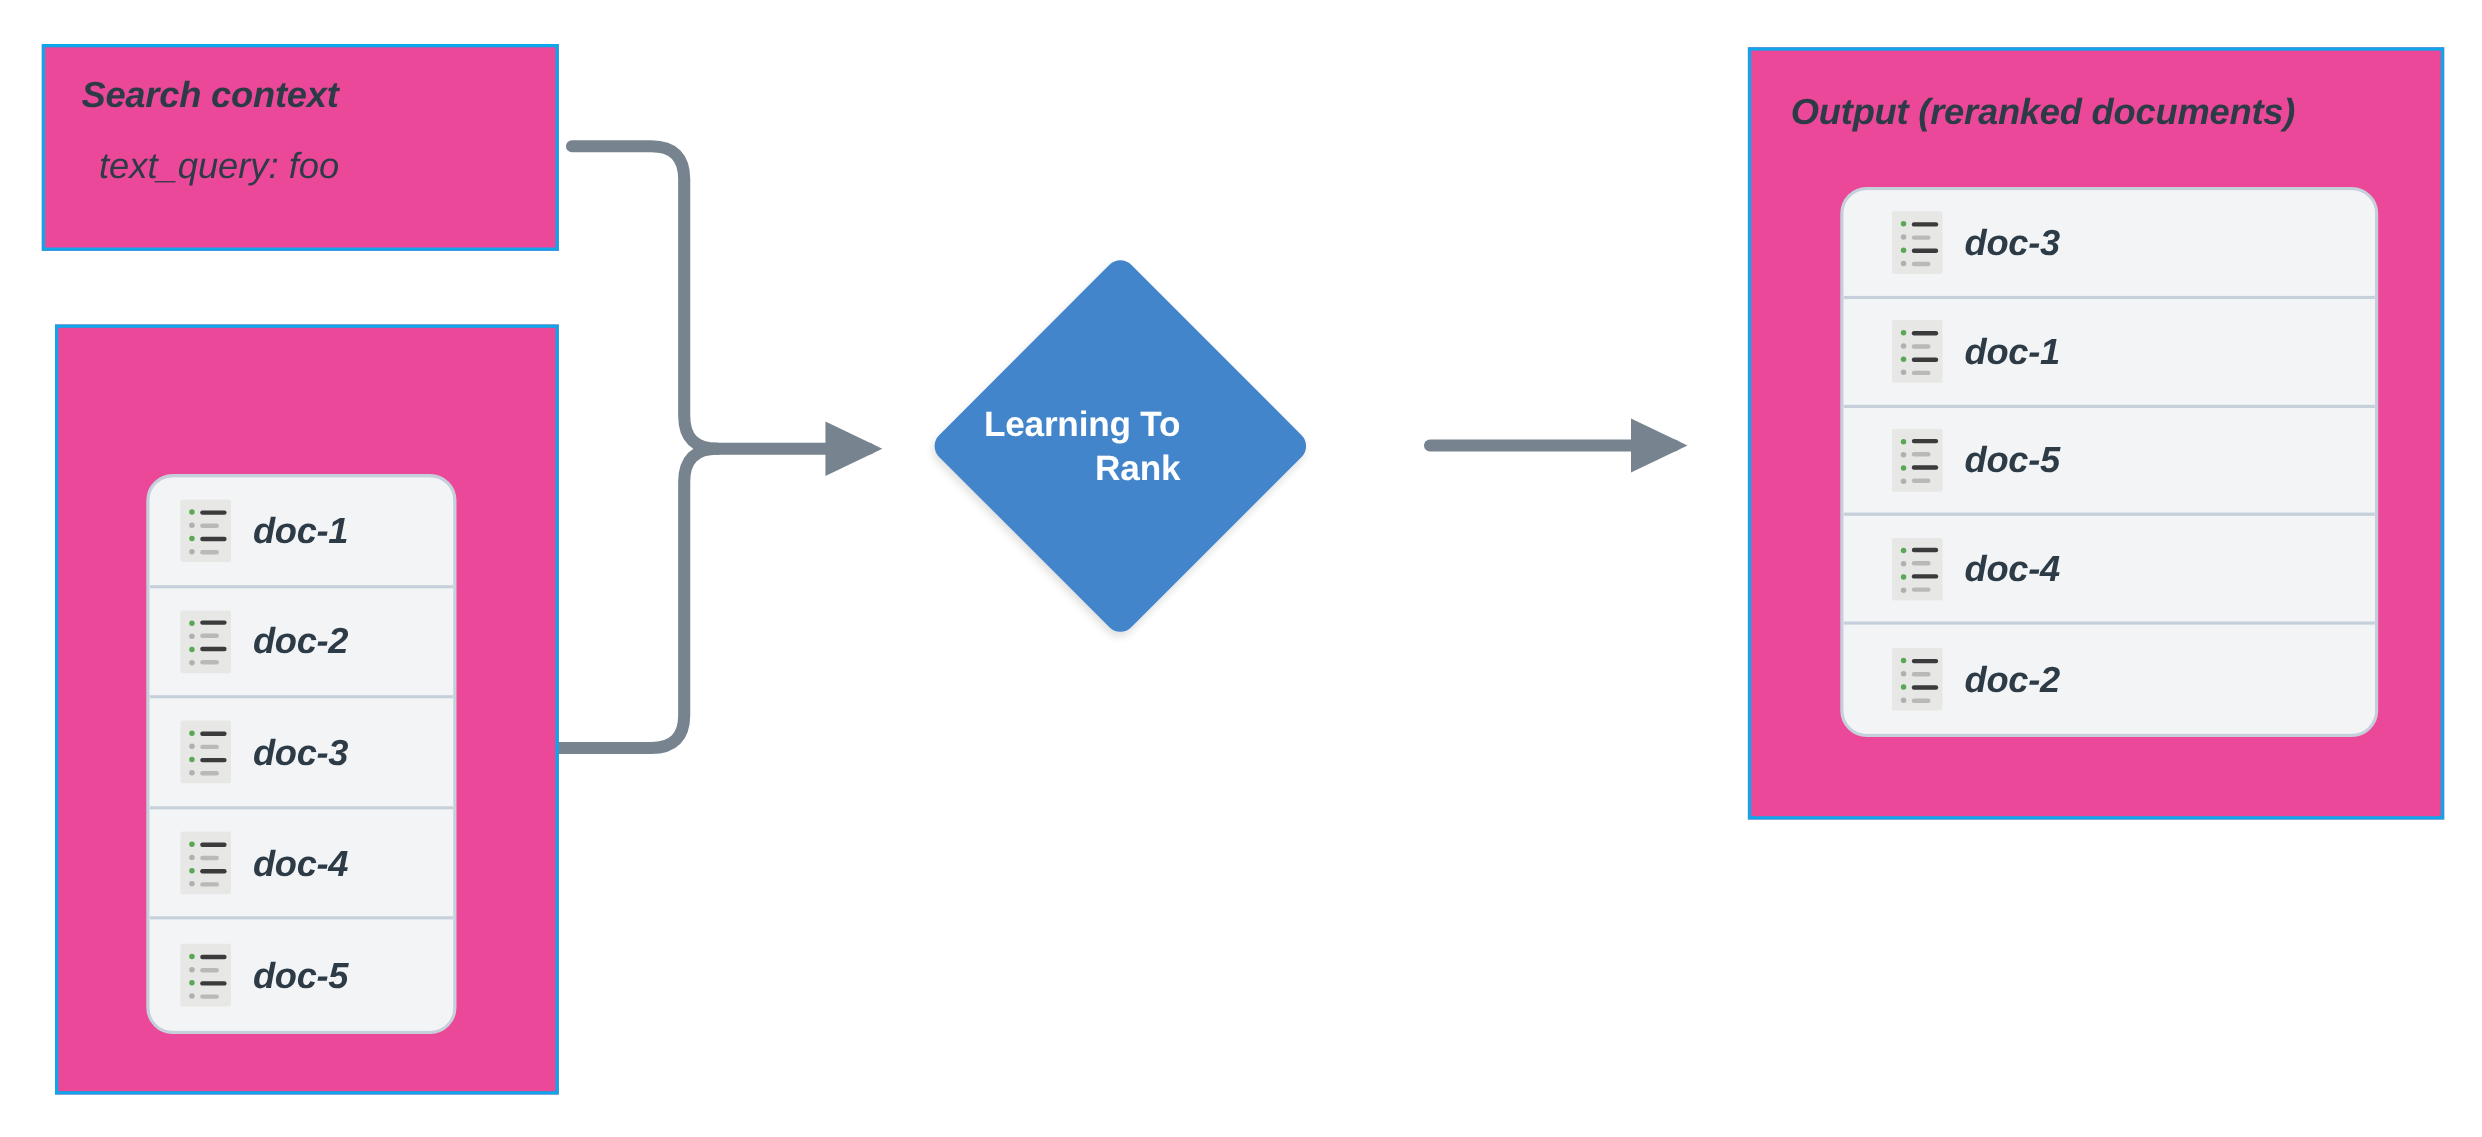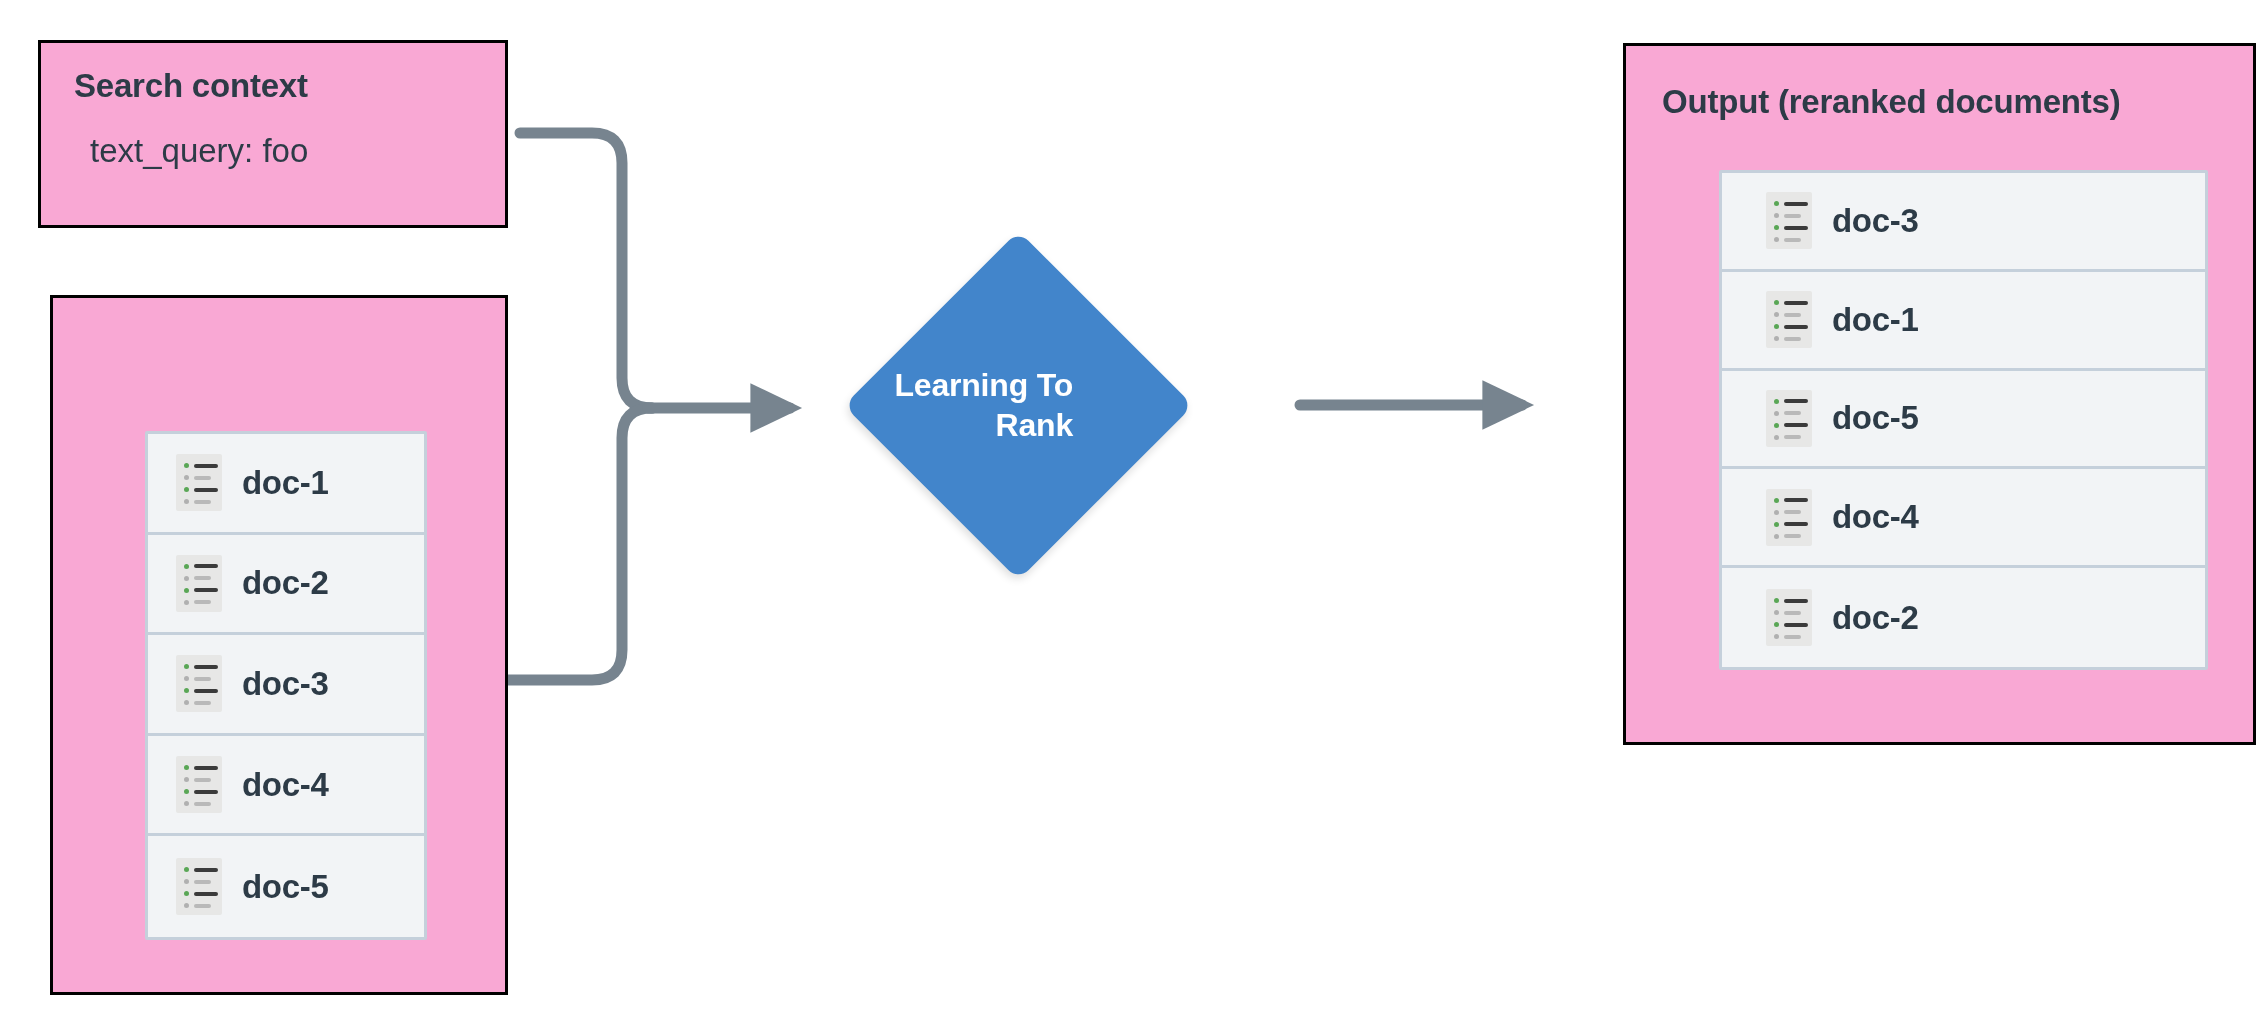--- a/index.html
+++ b/index.html
@@ -16,23 +16,24 @@
     position: relative;
     width: 2256px;
     height: 1034px;
     background: #ffffff;
     overflow: hidden;
   }
 
   
   .panel {
     position: absolute;
-    background: #f9a8d4;
-    border: 3px solid #000000;
+    background: #ec4899;
+    border: 3px solid #0ea5e9;
     box-sizing: border-box;
+    font-style: italic;
   }
 
   
   #search-context {
     left: 38px;
     top: 40px;
     width: 470px;
     height: 188px;
   }
   .panel-title {
@@ -64,41 +65,40 @@
   }
   #input-documents .panel-title {
     position: absolute;
     left: 32px;
     top: 36px;
     font-size: 33px;
   }
 
   
   #output-panel {
-    left: 1623px;
+    left: 1589px;
     top: 43px;
     width: 633px;
     height: 702px;
   }
   #output-panel .panel-title {
     position: absolute;
     left: 36px;
     top: 37px;
     font-size: 33px;
   }
 
   
   .doc-list {
     position: absolute;
     box-sizing: border-box;
     border: 3px solid #c5d0db;
-    border-radius: 2px;
+    border-radius: 24px;
     background: #f2f4f6;
     overflow: hidden;
-    margin-left: 12px;
   }
   #input-doc-list {
     left: 80px;
     top: 133px;
     width: 282px;
     height: 509px;
   }
   #output-doc-list {
     left: 81px;
     top: 124px;

